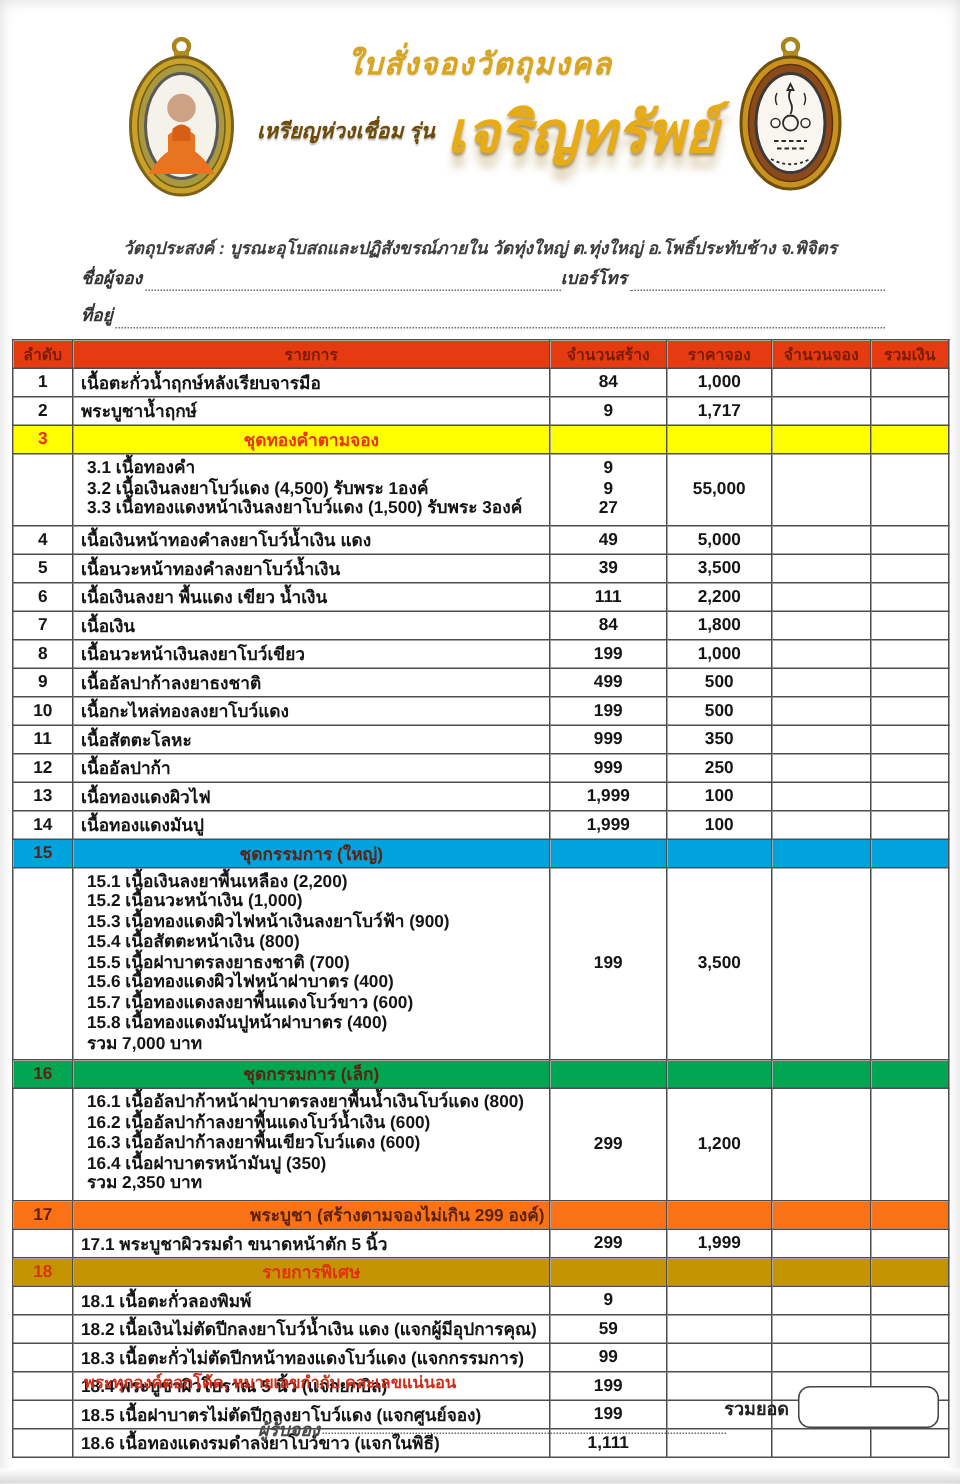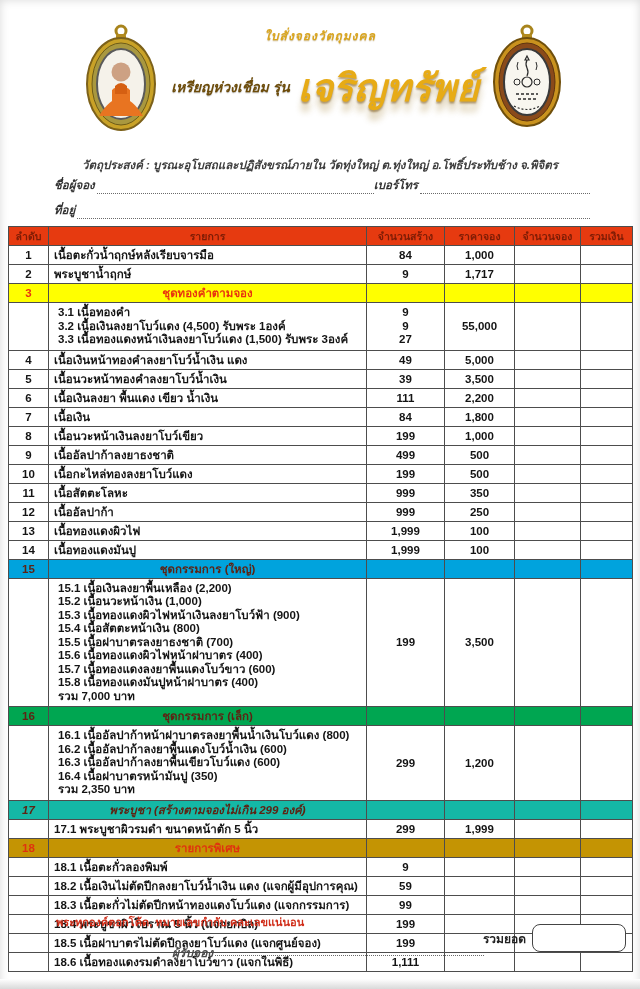--- a/index.html
+++ b/index.html
@@ -5,21 +5,21 @@
   html,body{margin:0;padding:0;background:#ededed;}
   .page{position:relative;width:640px;height:989px;background:#fff;overflow:hidden;
         font-family:"Liberation Sans","DejaVu Sans",sans-serif;
         box-shadow:inset 0 0 10px rgba(0,0,0,.15);}
   
   .hdr{position:absolute;top:0;left:0;width:640px;height:226px;}
   .medallion{position:absolute;}
   .med-left{top:22px;left:82px;}
   .med-right{top:22px;left:490px;}
   .form-title{position:absolute;top:26px;left:0;width:640px;text-align:center;
-       color:#d9a51f;font-size:12px;font-weight:bold;font-style:italic;letter-spacing:1px;
+       color:#d9a51f;font-size:20px;font-weight:bold;font-style:italic;letter-spacing:1px;
        text-shadow:0 1px 1px rgba(130,90,0,.35);}
   .series-row{position:absolute;top:52px;left:150px;width:350px;height:70px;
        display:flex;align-items:center;justify-content:center;gap:8px;}
   .series-prefix{color:#6d4c0a;font-size:14px;font-weight:bold;font-style:italic;white-space:nowrap;
        text-shadow:0 1px 1px rgba(0,0,0,.25);}
   .series-name{color:#e7ab16;font-size:38px;font-weight:bold;font-style:italic;white-space:nowrap;
        text-shadow:0 2px 2px rgba(110,70,0,.5),0 10px 6px rgba(150,110,20,.3);}
   .temple-line{position:absolute;top:128px;left:0;width:640px;text-align:center;
        color:#a97d12;font-size:16px;font-weight:bold;font-style:italic;
        text-shadow:0 1px 1px rgba(0,0,0,.25);}
@@ -310,23 +310,23 @@
               <div class="gl">16.2 เนื้ออัลปาก้าลงยาพื้นแดงโบว์น้ำเงิน   (600)</div>
               <div class="gl">16.3 เนื้ออัลปาก้าลงยาพื้นเขียวโบว์แดง   (600)</div>
               <div class="gl">16.4 เนื้อฝาบาตรหน้ามันปู   (350)</div>
               <div class="gl">รวม   2,350 บาท</div>
             </td>
             <td class="c made">299</td>
             <td class="c">1,200</td>
             <td class="c"></td>
             <td class="c"></td>
           </tr>
-          <tr class="sec" style="background: #14b8a6; color: rgb(93, 35, 19); font-style: italic;">
+          <tr class="sec" style="background: #f97316; color: rgb(93, 35, 19);">
             <td class="c" style="color: rgb(93, 35, 19);">17</td>
-            <td class="sec-title" style="color: rgb(93, 35, 19);">พระบูชา (สร้างตามจองไม่เกิน   299   องค์)</td>
+            <td class="sec-title" style="color: rgb(93, 35, 19); text-align: right;">พระบูชา (สร้างตามจองไม่เกิน   299   องค์)</td>
             <td class="c" style="color: rgb(93, 35, 19);"></td>
             <td class="c" style="color: rgb(93, 35, 19);"></td>
             <td class="c" style="color: rgb(93, 35, 19);"></td>
             <td class="c" style="color: rgb(93, 35, 19);"></td>
           </tr>
           <tr>
             <td class="c"></td>
             <td class="name">17.1 พระบูชาผิวรมดำ   ขนาดหน้าตัก   5 นิ้ว</td>
             <td class="c">299</td>
             <td class="c">1,999</td>

